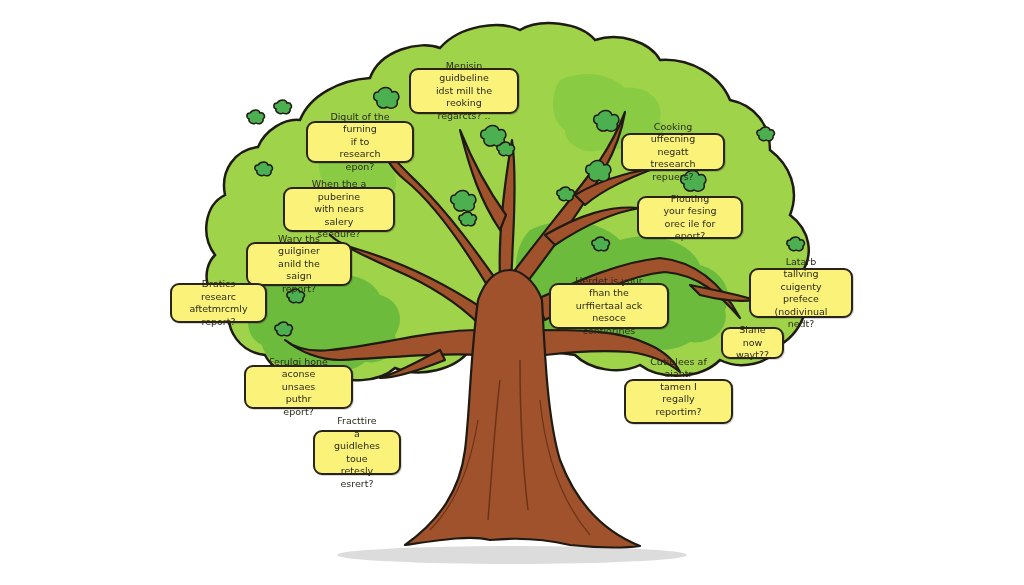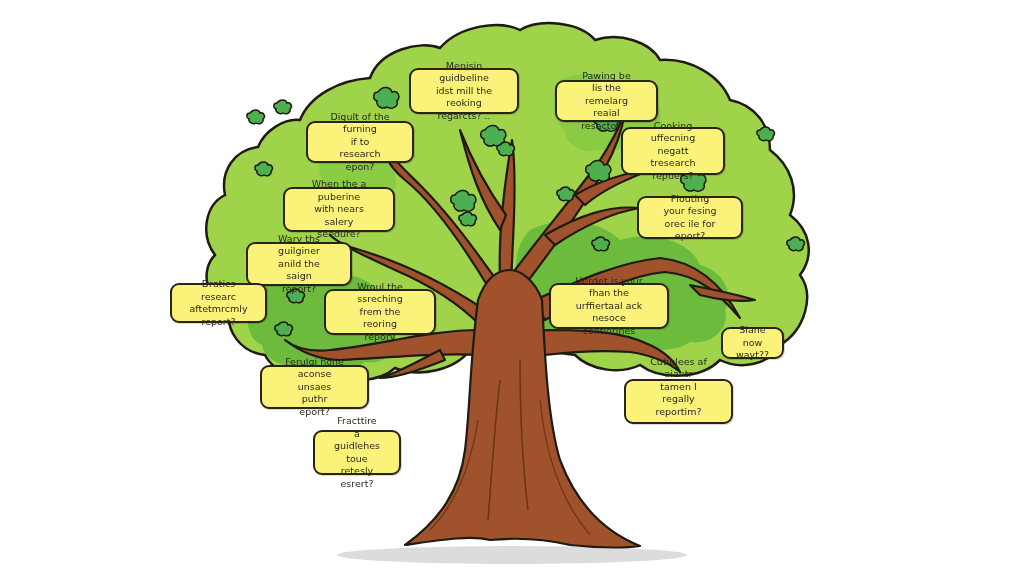--- a/index.html
+++ b/index.html
@@ -81,31 +81,26 @@
       <path d="M760,130 c3,-4 9,-4 10,0 c4,-1 6,4 3,6 c1,4 -4,6 -7,4 c-3,2 -8,-1 -7,-4 c-3,-1 -3,-6 1,-6 Z"></path>
     </g>
   </svg>
 
   
   <div class="bubble" style="left:409px;top:68px;width:110px;height:46px;">
       <span>Menisin guidbeline
 idst mill the reoking
 regarcts? ..</span>
     </div>
-  <div class="bubble" style="left:555px;top:80px;width:103px;height:42px;">
-      <span>Pawing be lis the
-remelarg reaial
-resactorl ..</span>
-    </div>
   <div class="bubble" style="left:306px;top:121px;width:108px;height:42px;">
       <span>Digult of the furning
 if to research
 epon?</span>
     </div>
-  <div class="bubble" style="left:621px;top:127px;width:104px;height:48px;">
+  <div class="bubble" style="left:621px;top:133px;width:104px;height:38px;">
       <span>Cooking uffecning
 negatt tresearch
 repuers?</span>
     </div>
   <div class="bubble" style="left:283px;top:187px;width:112px;height:45px;">
       <span>When the a puberine
 with nears salery
 seedure?</span>
     </div>
   <div class="bubble" style="left:637px;top:196px;width:106px;height:43px;justify-content:flex-end;">
@@ -116,35 +111,36 @@
   <div class="bubble" style="left:246px;top:242px;width:106px;height:44px;">
       <span>Wary ths guilginer
 anild the saign
 report?</span>
     </div>
   <div class="bubble" style="left:170px;top:283px;width:97px;height:40px;">
       <span>Dratics researc
 aftetmrcmly
 report?</span>
     </div>
-  <div class="bubble" style="left:324px;top:289px;width:112px;height:46px;">
-      <span>Wroul the ssreching
-frem the reoring
-repory</span>
-    </div>
   <div class="bubble" style="left:549px;top:283px;width:120px;height:46px;">
       <span>Herdet is your fhan the
 urffiertaal ack nesoce
 contlorines</span>
     </div>
+  <div class="bubble" style="left:749px;top:268px;width:104px;height:50px;">
+      <span>Latarb tallving
+cuigenty prefece
+(nodivinual
+nedt?</span>
+    </div>
   <div class="bubble" style="left:721px;top:327px;width:63px;height:32px;">
       <span>Slane now
 wayt??</span>
     </div>
-  <div class="bubble" style="left:244px;top:365px;width:109px;height:44px;margin-left:16px;">
+  <div class="bubble" style="left:244px;top:365px;width:109px;height:44px;">
       <span>Ferulgi hone aconse
 unsaes puthr
 eport?</span>
     </div>
   <div class="bubble" style="left:624px;top:379px;width:109px;height:45px;align-items:flex-end;">
       <span>Cutiblees af aiantr
 tamen I regally
 reportim?</span>
     </div>
   <div class="bubble" style="left:313px;top:430px;width:88px;height:45px;">

